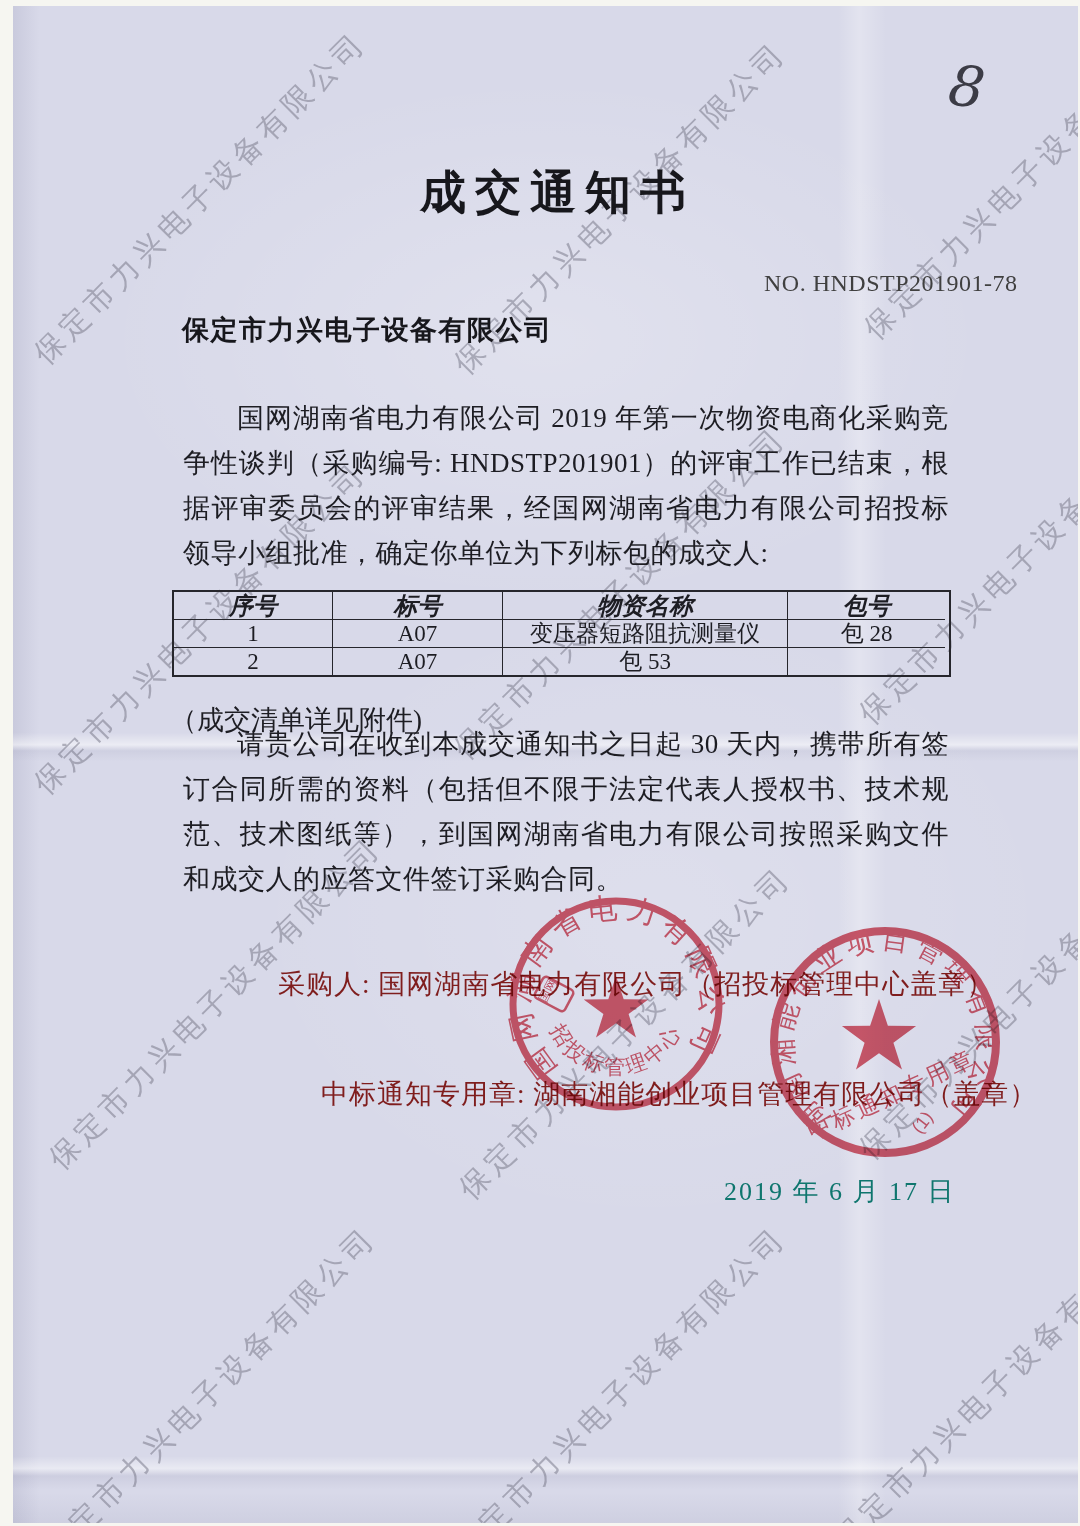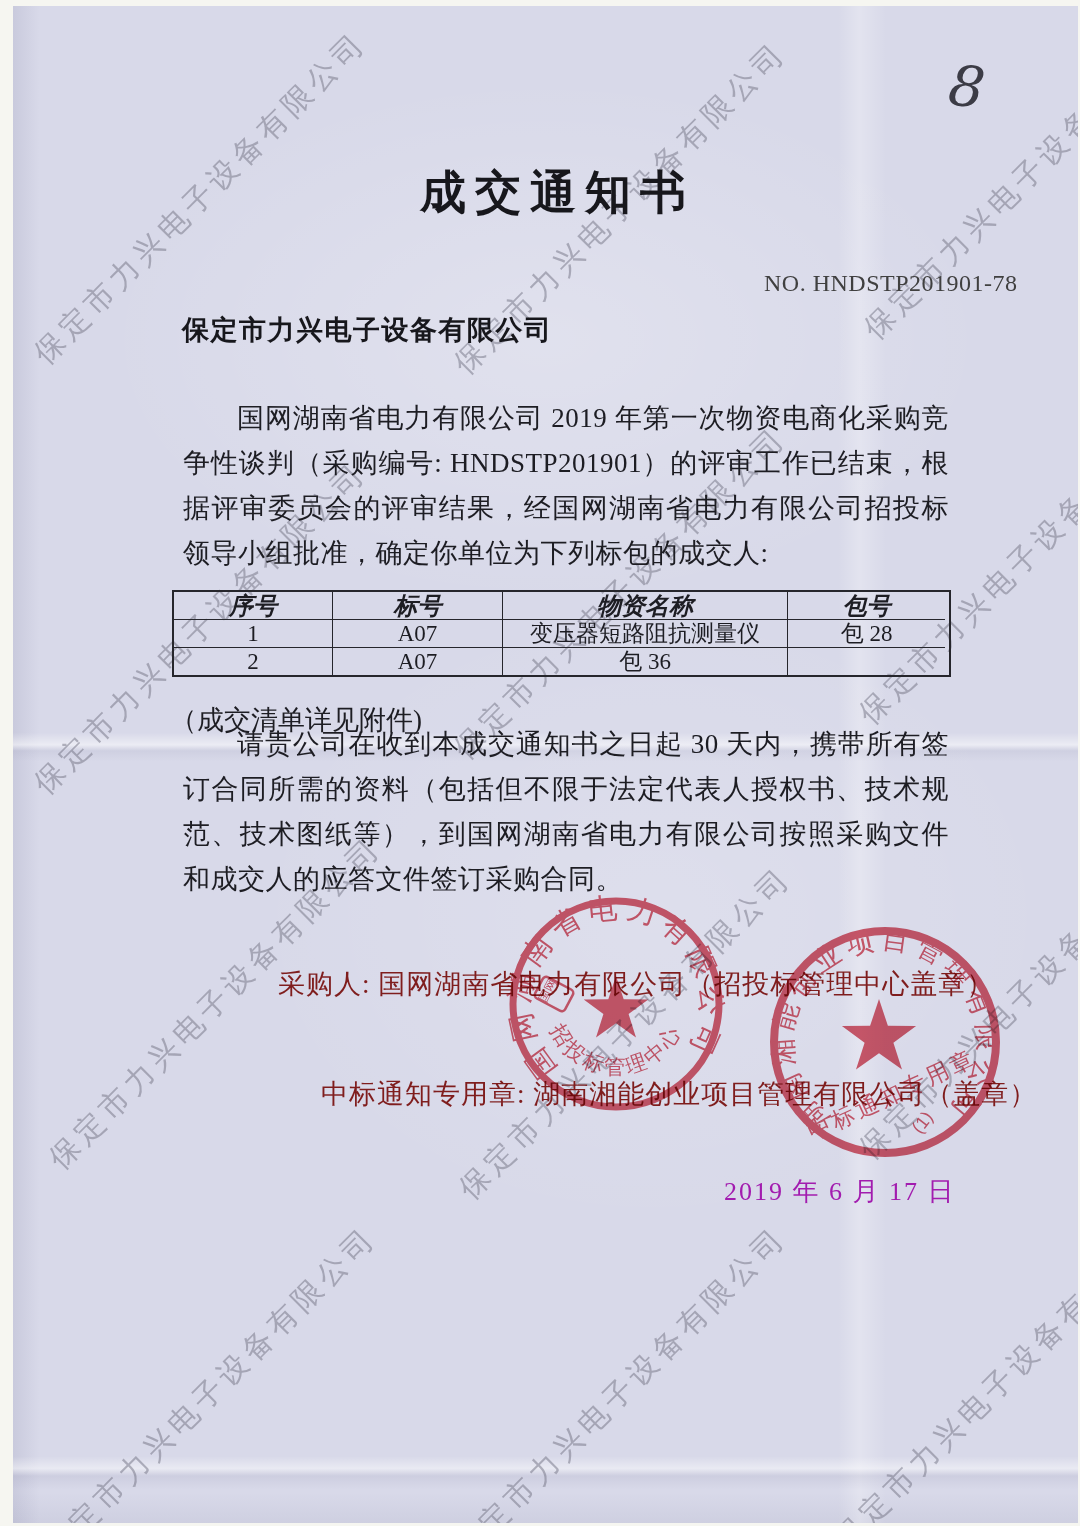--- a/index.html
+++ b/index.html
@@ -33,21 +33,21 @@
       display:grid;grid-template-columns:159px 170px 285px 157px;color:#1d1d23;}
   .doc-table .cell{border-right:1.5px solid #26262c;border-bottom:1.5px solid #26262c;
       display:flex;align-items:center;justify-content:center;height:27px;font-size:23px;}
   .doc-table .cell:nth-child(4n){border-right:none;}
   .doc-table .cell.last-row{border-bottom:none;}
   .doc-table .head{font-weight:bold;font-size:24px;font-style:italic;}
   .attach{position:absolute;left:157px;top:668px;font-size:27px;color:#1d1d23;margin-top:28px;}
   .signline{position:absolute;font-size:27px;color:#7f1d1d;letter-spacing:1px;white-space:nowrap;margin-left:27px;}
   .purchaser{left:238px;top:960px;}
   .agency{left:281px;top:1070px;}
-  .dateline{position:absolute;left:711px;top:1168px;font-size:26px;color:#a21caf;letter-spacing:2px;}
+  .dateline{position:absolute;left:711px;top:1168px;font-size:26px;color:#0f766e;letter-spacing:2px;}
   .stamp{position:absolute;mix-blend-mode:multiply;opacity:.88;}
   .stamp text{font-family:"Liberation Sans","DejaVu Sans",sans-serif;}
   .s1{left:489px;top:886px;}
   .s2{left:750px;top:912px;}
 </style>
 </head>
 <body>
 
 <div class="scan">
   <div class="paper">
@@ -83,21 +83,21 @@
       <div class="cell head">物资名称</div>
       <div class="cell head">包号</div>
 
       <div class="cell">1</div>
       <div class="cell">A07</div>
       <div class="cell">变压器短路阻抗测量仪</div>
       <div class="cell">包 28</div>
 
       <div class="cell last-row">2</div>
       <div class="cell last-row">A07</div>
-      <div class="cell last-row">包 36</div>
+      <div class="cell last-row">包 53</div>
     </div>
 
     <div class="attach">（成交清单详见附件)</div>
 
     <p class="para p2">请贵公司在收到本成交通知书之日起 30 天内，携带所有签订合同所需的资料（包括但不限于法定代表人授权书、技术规范、技术图纸等），到国网湖南省电力有限公司按照采购文件和成交人的应答文件签订采购合同。</p>
 
     <div class="signline purchaser">采购人: 国网湖南省电力有限公司（招投标管理中心盖章）</div>
 
     <div class="signline agency">中标通知专用章: 湖南湘能创业项目管理有限公司（盖章）</div>
 

